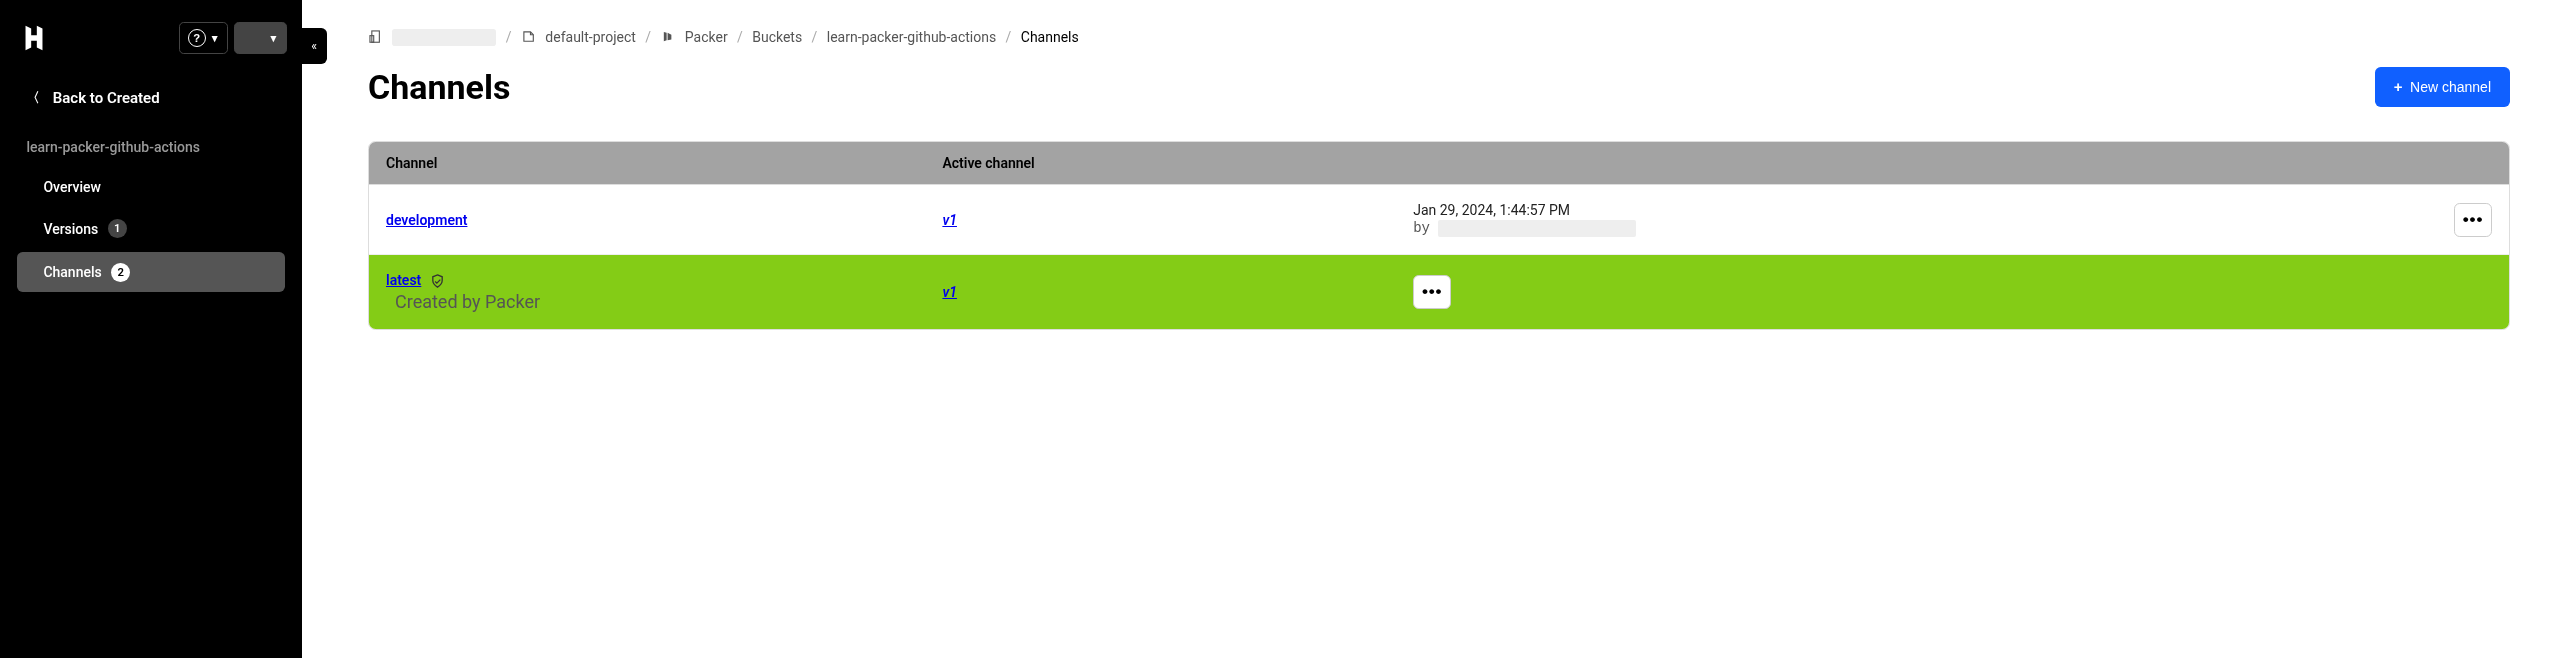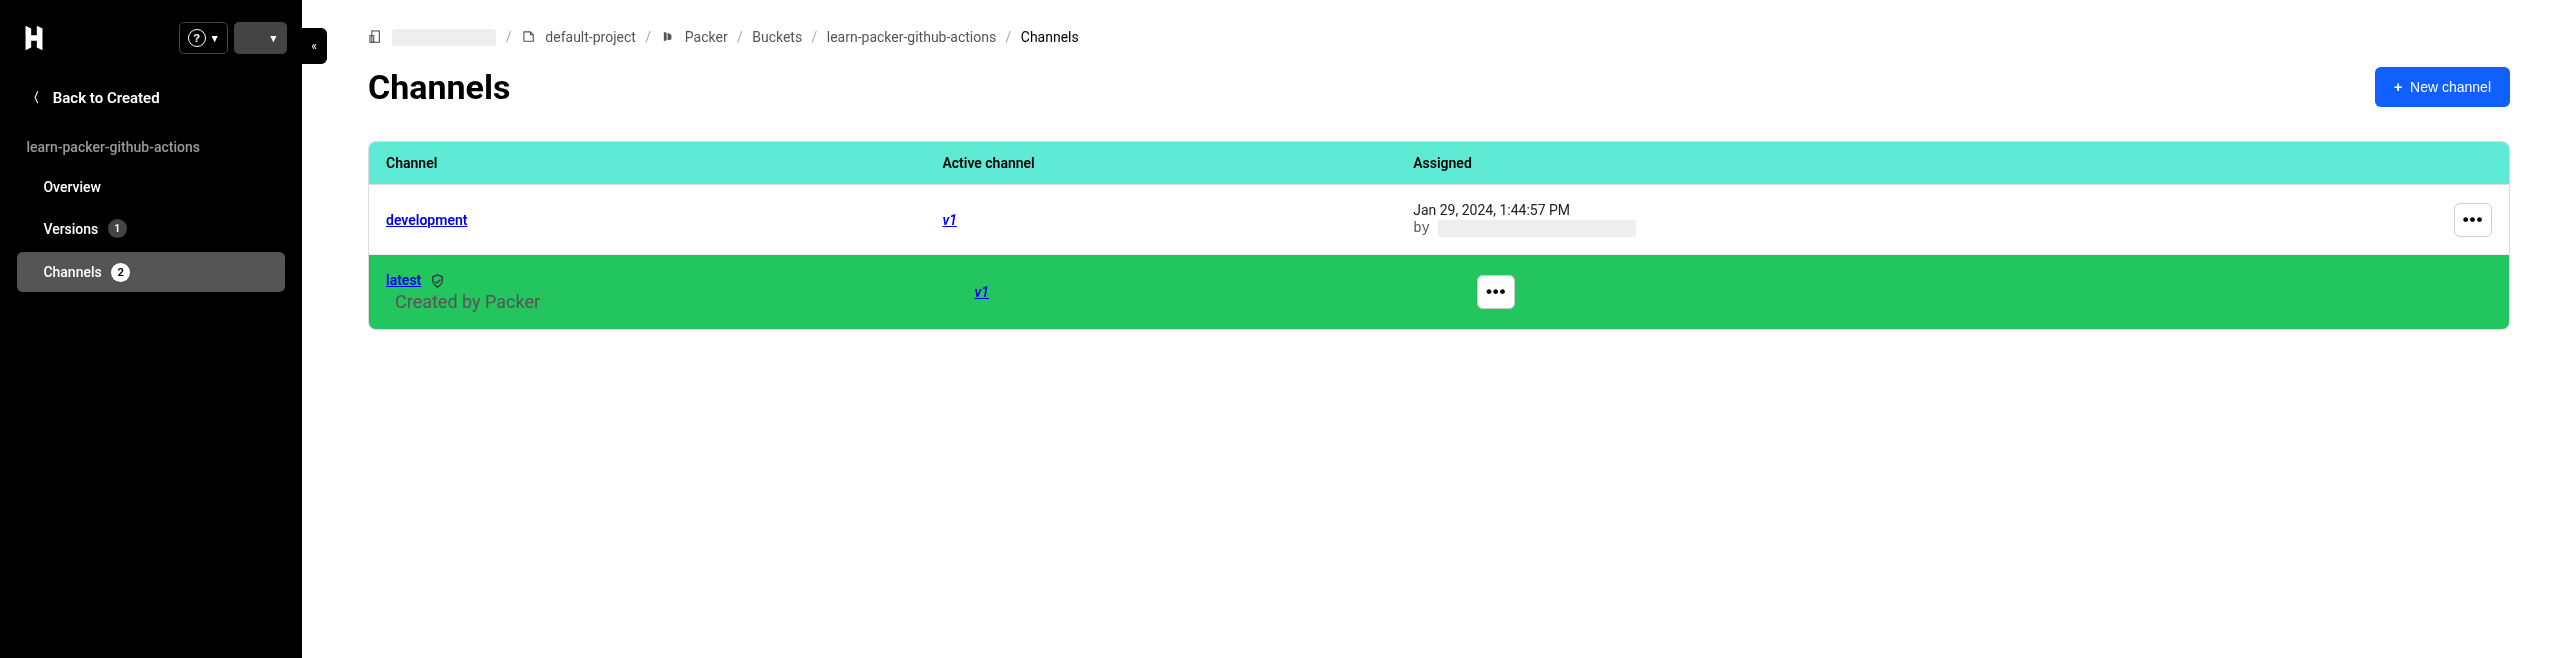--- a/index.html
+++ b/index.html
@@ -36,29 +36,29 @@
     .breadcrumb .cur { color: #000; }
     .breadcrumb .pill { display:inline-block; width:104px; height:17px; background:#eee; border-radius:2.8px; vertical-align: middle; }
     .bc-ico { display:inline-flex; width:15px; height:15px; align-items:center; justify-content:center; vertical-align:middle; }
     
     .page-header { display: flex; align-items: center; justify-content: space-between; margin-bottom: 34px; }
     .page-title { font-size: 34px; font-weight: 700; }
     .new-btn { background: #1060ff; color: #fff; border: none; border-radius: 5.7px; padding: 11.3px 19px; font-size: 14px; font-weight: 500; display: flex; align-items: center; gap: 7.5px; cursor: pointer; }
     .new-btn .plus { font-size: 15px; font-weight: 600; }
     
     .table { border: 0.9px solid #ddd; border-radius: 7.5px; overflow: hidden; }
-    .thead { display: flex; background: #5eead4; border-bottom: 0.9px solid #ddd; }
+    .thead { display: flex; background: #a3a3a3; border-bottom: 0.9px solid #ddd; }
     .th { padding: 13.2px 17px; font-weight: 600; font-size: 14px; }
     .col-channel { flex: 0 0 26%; }
     .col-version { flex: 0 0 22%; }
     .col-assigned { flex: 1; }
     .col-actions { flex: 0 0 68px; }
     
     .trow { display: flex; border-bottom: 0.9px solid #eee; align-items: center; }
-    .trow:last-child { border-bottom: none; background: #22c55e; gap: 32px; }
+    .trow:last-child { border-bottom: none; background: #84cc16; }
     .td { padding: 17px 17px; font-size: 14px; }
     .ch-name { font-weight: 600; text-decoration: underline; }
     .ch-sub { color: #555; font-size: 18px; margin-top: 1.9px; margin-left: 9px; }
     .ver-link { font-weight: 600; text-decoration: underline; font-style: italic; }
     .assigned-date { color: #222; }
     .assigned-by { color: #555; margin-top: 1.9px; font-family: Liberation Mono, monospace; }
     .assigned-by .redact { display:inline-block; width:198px; height:17px; background:#eee; border-radius:1.9px; vertical-align:middle; }
     .dots-btn { width: 38px; height: 34px; border: 0.9px solid #ccc; background: #fff; border-radius: 5.7px; cursor: pointer; display: flex; align-items: center; justify-content: center; font-size: 17px; font-weight: 700; letter-spacing: 0.9px; }
     .shield { display:inline-flex; margin-left:5.7px; vertical-align:middle; }
   </style>
@@ -144,21 +144,20 @@
       <button class="new-btn">
         <span class="plus">+</span>
         <span>New channel</span>
       </button>
     </div>
 
     <div class="table">
       <div class="thead">
         <div class="th col-channel">Channel</div>
         <div class="th col-version">Active channel</div>
-        <div class="th col-assigned">Assigned</div>
         <div class="th col-actions"></div>
       </div>
 
       <div class="trow">
         <div class="td col-channel">
           <a href="#" class="ch-name">development</a>
         </div>
         <div class="td col-version">
           <a href="#" class="ver-link">v1</a>
         </div>

